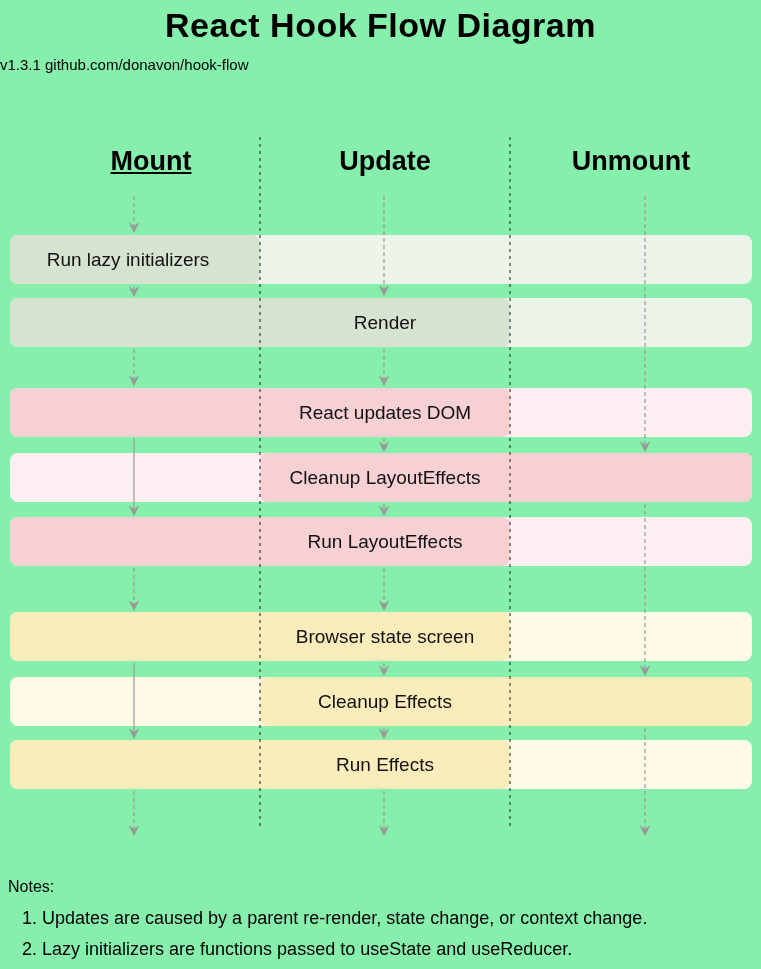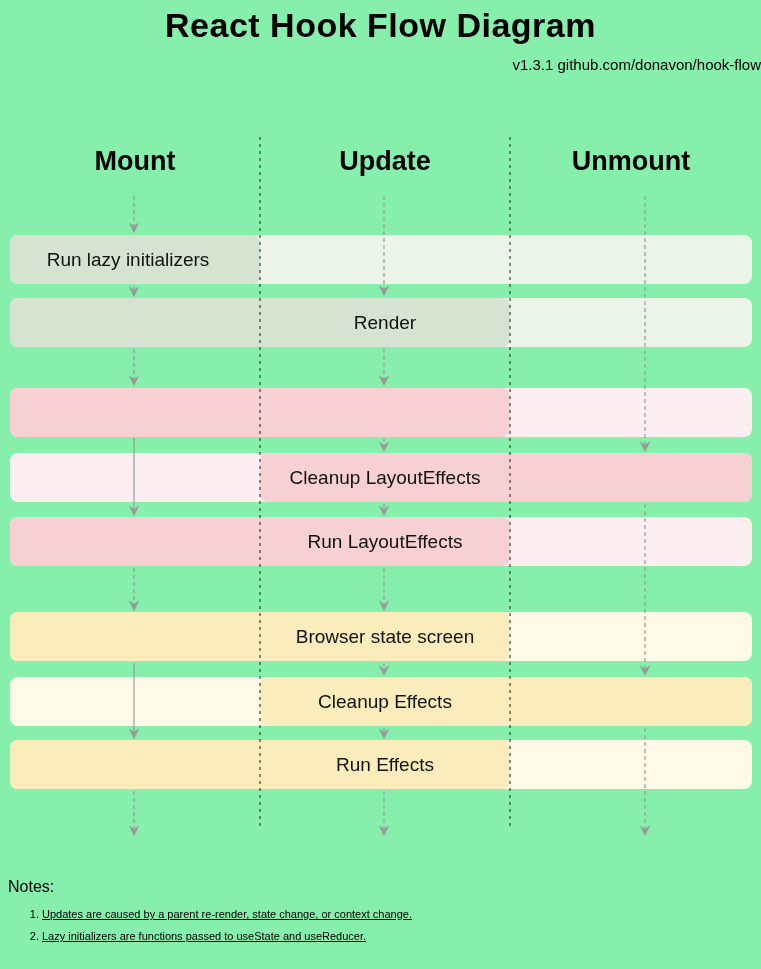--- a/index.html
+++ b/index.html
@@ -2,25 +2,25 @@
 <html><head>
 <meta charset="utf-8">
 <style>
   * { box-sizing: border-box; margin: 0; padding: 0; }
   html, body { background: #ffffff; }
   body { font-family: "Liberation Sans", sans-serif; color: #000; }
   .canvas { position: relative; width: 761px; height: 969px; background: #86efac; overflow: hidden; }
 
   .title { position: absolute; top: 6px; left: 0; width: 761px; text-align: center;
            font-size: 34px; font-weight: bold; letter-spacing: 0.5px; }
-  .subtitle { position: absolute; top: 56px; left: 0; width: 761px; text-align: right;
+  .subtitle { position: absolute; top: 56px; left: 0; width: 761px; text-align: left;
               font-size: 15px; }
 
   .col-header { position: absolute; top: 146px; font-size: 27px; font-weight: bold; text-align: center; }
-  .col-header.mount   { left: 10px;  width: 250px; }
+  .col-header.mount   { left: 26px;  width: 250px; text-decoration: underline; }
   .col-header.update  { left: 260px; width: 250px; }
   .col-header.unmount { left: 510px; width: 242px; }
 
   .row { position: absolute; left: 10px; width: 742px; height: 49px; border-radius: 8px; }
   .row .seg { position: absolute; top: 0; height: 49px; border-radius: 8px; }
   .seg.mount-only    { left: 0;     width: 250px; }
   .seg.mount-update  { left: 0;     width: 500px; }
   .seg.update-unmount{ left: 250px; width: 492px; }
   .row .lbl { position: absolute; top: 0; height: 49px; line-height: 49px; text-align: center;
               font-size: 19px; color: #111; }
@@ -35,21 +35,21 @@
   .green-dark   { background: #d6e3d1; }
   .red-light    { background: #fdeff1; }
   .red-dark     { background: #f6d0d3; }
   .yellow-light { background: #fefae7; }
   .yellow-dark  { background: #fbedbb; }
 
   svg.overlay { position: absolute; top: 0; left: 0; pointer-events: none; }
 
   .notes { position: absolute; left: 8px; top: 878px; width: 745px; }
   .notes-heading { font-size: 16px; margin-bottom: 12px; }
-  .notes ol { margin-left: 34px; font-size: 11px; text-decoration: underline; }
+  .notes ol { margin-left: 34px; font-size: 18px; }
   .notes li { margin-bottom: 10px; }
 </style>
 </head>
 <body>
 
 <div class="canvas">
 
   <div class="title">React Hook Flow Diagram</div>
   <div class="subtitle">v1.3.1 github.com/donavon/hook-flow</div>
 
@@ -62,20 +62,21 @@
     <div class="lbl in-mount">Run lazy initializers</div>
   </div>
 
   <div class="row r2 green-light">
     <div class="seg mount-update green-dark"></div>
     <div class="lbl in-update">Render</div>
   </div>
 
   <div class="row r3 red-light">
     <div class="seg mount-update red-dark"></div>
+    <div class="lbl in-update">React updates DOM</div>
   </div>
 
   <div class="row r4 red-light">
     <div class="seg update-unmount red-dark"></div>
     <div class="lbl in-update">Cleanup LayoutEffects</div>
   </div>
 
   <div class="row r5 red-light">
     <div class="seg mount-update red-dark"></div>
     <div class="lbl in-update">Run LayoutEffects</div>

